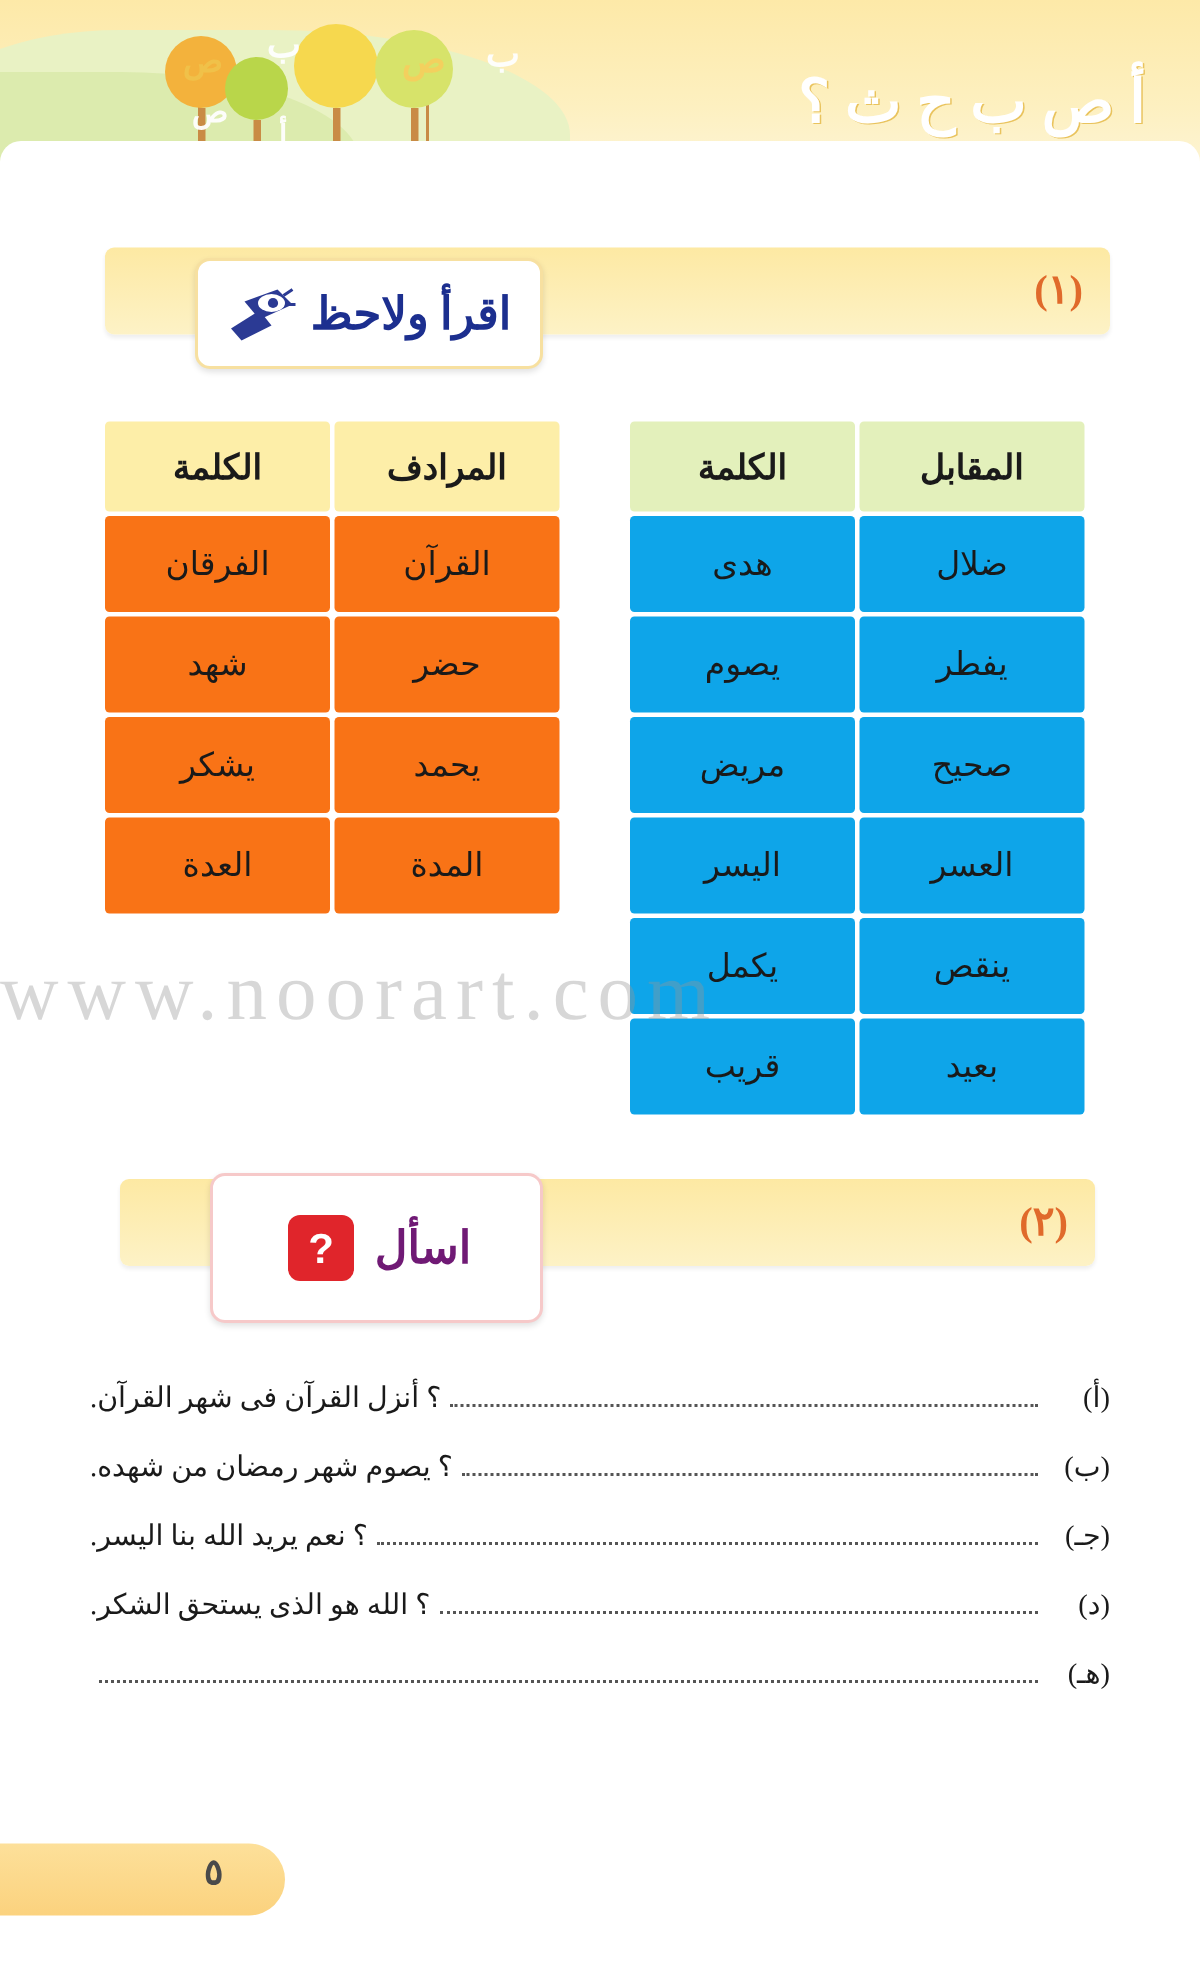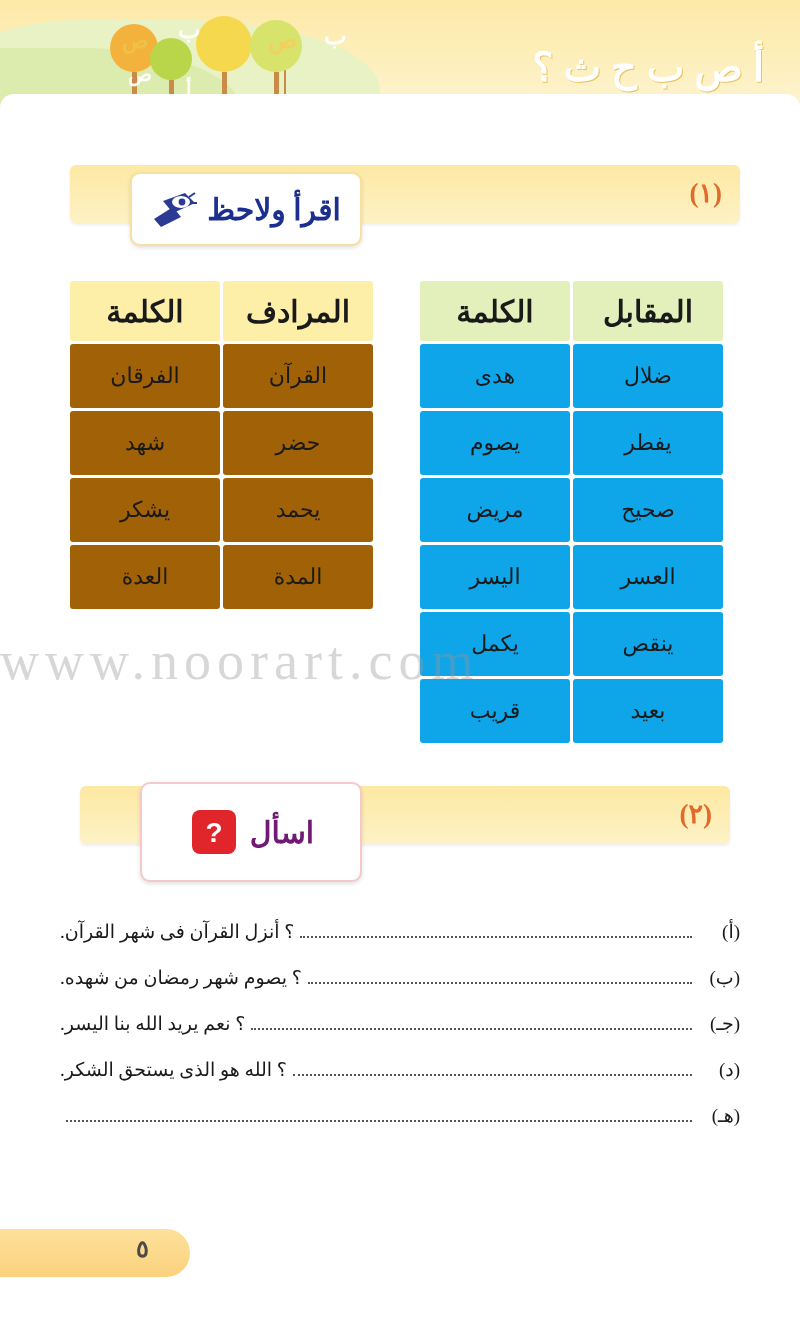--- a/index.html
+++ b/index.html
@@ -79,25 +79,25 @@
     padding:0 14px;
   }
   .badge-text{font-size:30px;font-weight:bold;color:#1c2f8f;}
   .badge-text.red{color:#701a75;}
 
   
   .tbl{position:absolute;border-collapse:separate;border-spacing:3px;}
   .tbl td{
     width:148px;height:62px;text-align:center;vertical-align:middle;
     font-size:22px;color:#1a1a1a;
-    background:#a16207;
+    background:#f97316;
     border-radius:3px;
   }
   .tbl td.hd{
-    background:#fdeea8;font-weight:bold;font-size:30px;height:58px;
+    background:#fdeea8;font-weight:bold;font-size:23px;height:58px;
   }
   .tbl.green td{background:#0ea5e9;}
   .tbl.green td.hd{background:#e3f0bb;font-weight:bold;}
 
   
   .q-list{position:absolute;right:60px;top:920px;width:680px;}
   .q-row{
     display:flex;align-items:baseline;
     font-size:19px;color:#1a1a1a;
     margin-bottom:22px;

